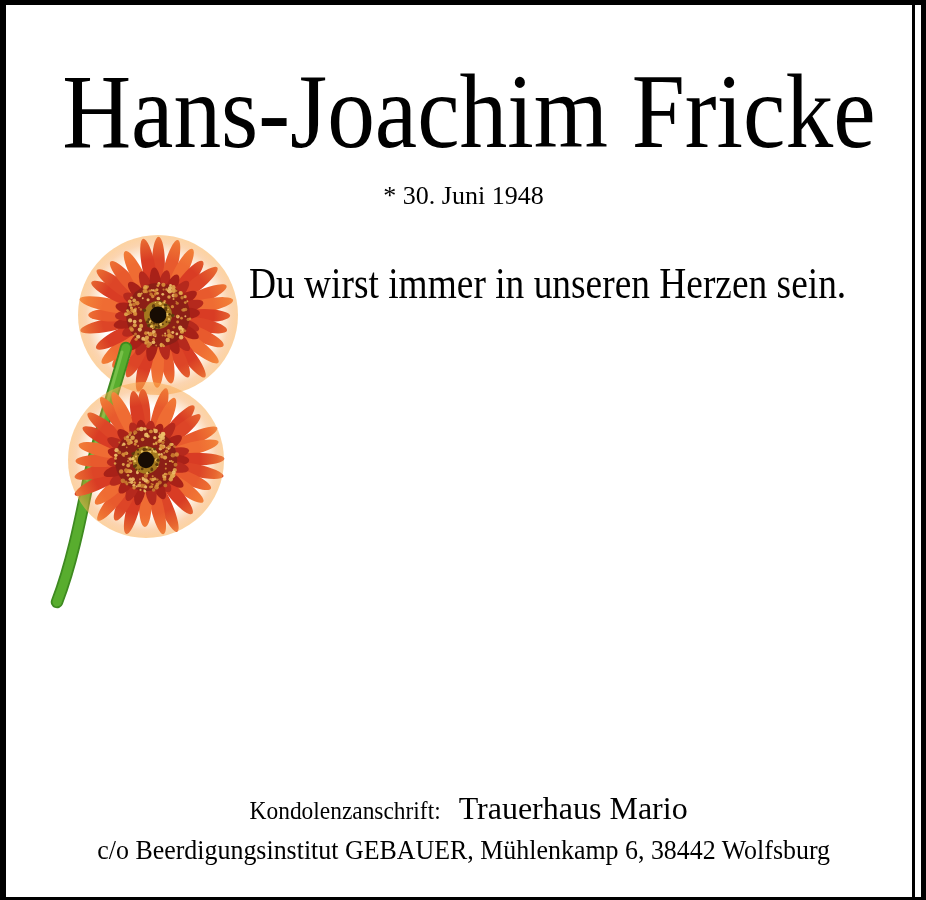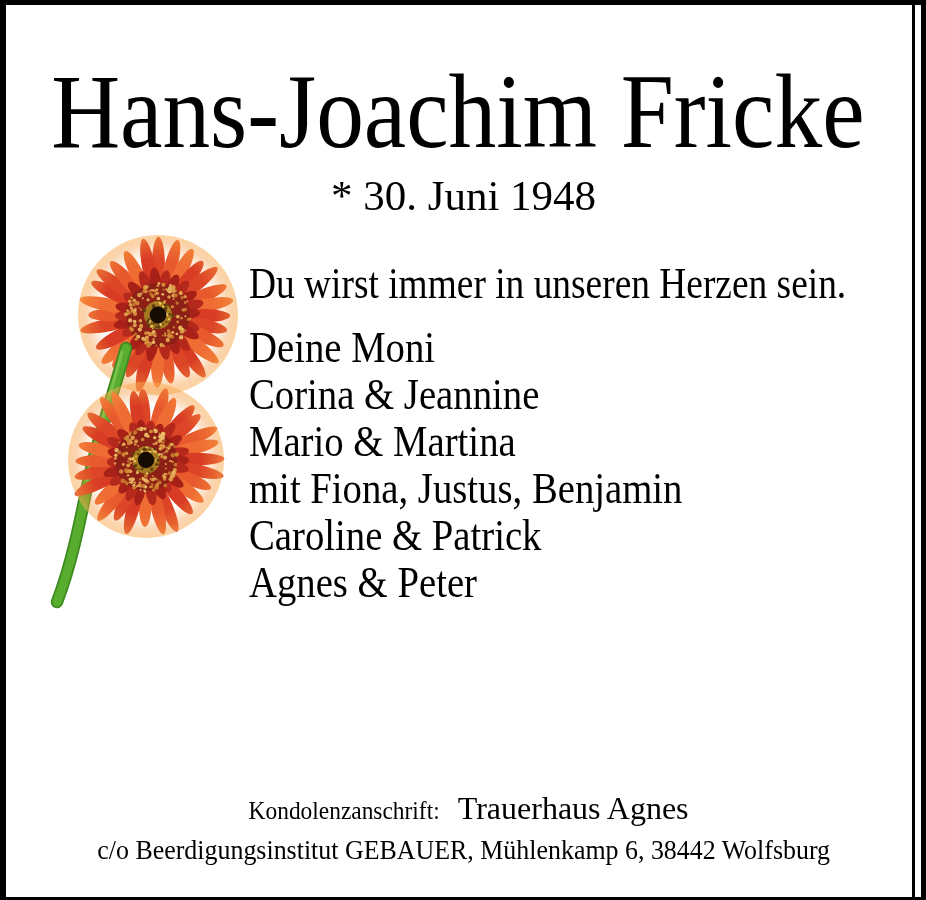--- a/index.html
+++ b/index.html
@@ -28,36 +28,36 @@
     position: absolute;
     top: 0; bottom: 0;
     right: 6px;
     width: 3px;
     background: #000;
   }
   .title {
     position: absolute;
     top: 52px; left: 0;
     width: 100%;
-    text-align: left;
+    text-align: right;
     font-size: 106px;
     line-height: 110px;
     white-space: nowrap;
     text-decoration: underline;
   }
   .title .sx { display: inline-block; transform: scaleX(0.9); transform-origin: center; }
 
   .dates {
     position: absolute;
     top: 172px; left: 0;
     width: 100%;
     display: flex;
     justify-content: center;
     gap: 64px;
-    font-size: 43px;
+    font-size: 26px;
     line-height: 38px;
     white-space: nowrap;
   }
 
   .message {
     position: absolute;
     top: 255px; left: 243px;
     font-size: 44px;
     line-height: 48px;
     white-space: nowrap;
@@ -633,32 +633,24 @@
         <circle cx="123.2339771986382" cy="220.88882588396856" r="1.5250894311932333" fill="#e8c05a"></circle>
         <circle cx="108.22987557731399" cy="239.19250692001933" r="0.7376818418678277" fill="#5f3c0e"></circle>
         <circle cx="123.53741263186865" cy="219.11868243138898" r="1.3690107706324248" fill="#5f3c0e"></circle>
         <circle cx="121.47451039098688" cy="219.0242499619941" r="0.8469535709111735" fill="#e8c05a"></circle>
         <circle cx="115" cy="230" r="8.19" fill="#170c03"></circle>
       </g>
     </svg>
 
   <div class="message">Du wirst immer in unseren Herzen sein.</div>
 
-  <div class="mourners">
-    <div class="line">Deine Moni</div>
-    <div class="line">Corina &amp; Jeannine</div>
-    <div class="line">Mario &amp; Martina</div>
-    <div class="line">mit Fiona, Justus, Benjamin</div>
-    <div class="line">Caroline &amp; Patrick</div>
-    <div class="line">Agnes &amp; Peter</div>
-  </div>
 
 
   <div class="condolence">
     <div class="row">
-      <span class="cond-label">Kondolenzanschrift:</span><span class="cond-name">Trauerhaus Agnes</span>
+      <span class="cond-label">Kondolenzanschrift:</span><span class="cond-name">Trauerhaus Mario</span>
     </div>
     <div class="row">
       <span class="cond-address">c/o Beerdigungsinstitut GEBAUER, Mühlenkamp 6, 38442 Wolfsburg</span>
     </div>
   </div>
 
 </div>
 
 </body></html>

